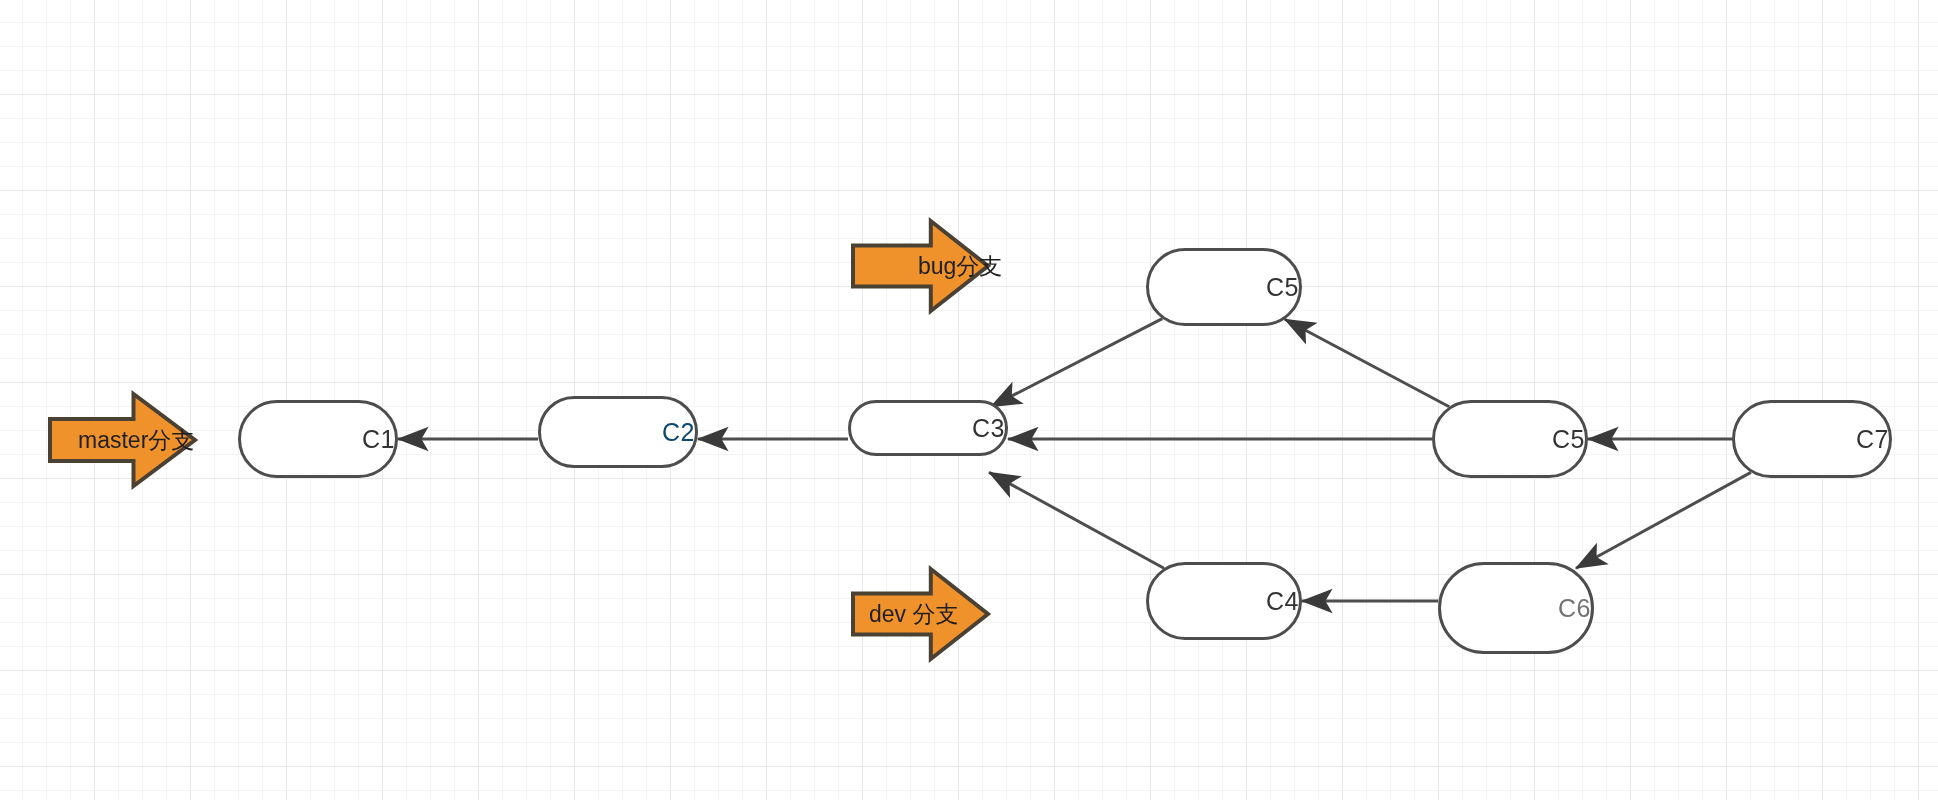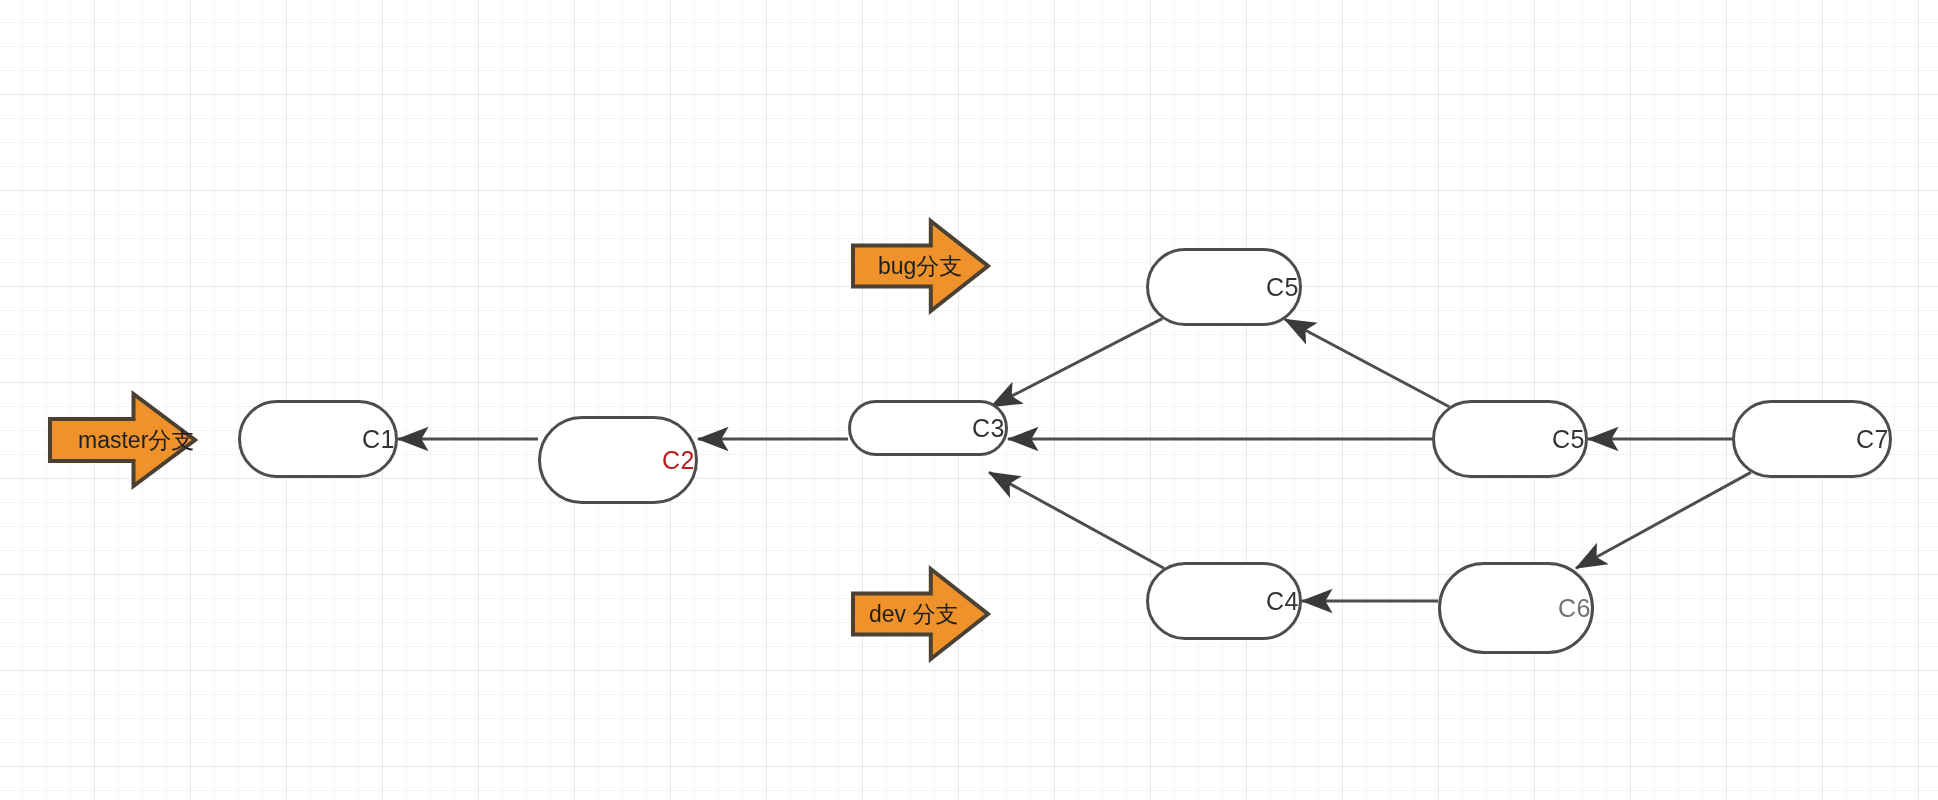--- a/index.html
+++ b/index.html
@@ -90,21 +90,21 @@
         <line x1="1438.0" y1="601.0" x2="1302.0" y2="601.0" stroke="#4d4d4d" stroke-width="3" marker-end="url(#arrowhead)"></line>
         <line x1="1732.0" y1="439.0" x2="1588.0" y2="439.0" stroke="#4d4d4d" stroke-width="3" marker-end="url(#arrowhead)"></line>
         <line x1="1750.9" y1="472.4" x2="1576.0" y2="568.2" stroke="#4d4d4d" stroke-width="3" marker-end="url(#arrowhead)"></line>
       </g>
   </svg>
 
   <div id="nodes">
       <div class="node" style="left: 238px; top: 400px; width: 160px; height: 78px; background: rgb(255, 255, 255); border-color: rgb(77, 77, 77); color: rgb(51, 51, 51);">
         <span>C1</span>
       </div>
-      <div class="node" style="left: 538px; top: 416px; width: 160px; height: 88px; background: rgb(255, 255, 255); border-color: rgb(77, 77, 77); color: #b91c1c;">
+      <div class="node" style="left: 538px; top: 396px; width: 160px; height: 72px; background: rgb(255, 255, 255); border-color: rgb(77, 77, 77); color: #0c4a6e;">
         <span>C2</span>
       </div>
       <div class="node" style="left: 848px; top: 400px; width: 160px; height: 56px; background: rgb(255, 255, 255); border-color: rgb(77, 77, 77); color: rgb(51, 51, 51);">
         <span>C3</span>
       </div>
       <div class="node" style="left: 1146px; top: 248px; width: 156px; height: 78px; background: rgb(255, 255, 255); border-color: rgb(77, 77, 77); color: rgb(51, 51, 51);">
         <span>C5</span>
       </div>
       <div class="node" style="left: 1146px; top: 562px; width: 156px; height: 78px; background: rgb(255, 255, 255); border-color: rgb(77, 77, 77); color: rgb(51, 51, 51);">
         <span>C4</span>
@@ -123,21 +123,21 @@
       <div class="banner" style="left: 48px; top: 391px; width: 150px; height: 98px;">
         <svg width="150" height="98" viewBox="0 0 150 98">
           <path d="M2,27.9 L85.5,27.9 L85.5,3 L147.0,49.0 L85.5,95.0 L85.5,70.1 L2,70.1 Z" fill="#f0922b" stroke="#4a4033" stroke-width="4" stroke-linejoin="miter"></path>
         </svg>
         <div class="banner-label" style="padding-left: 30px; color: rgb(31, 31, 31);">master分支</div>
       </div>
       <div class="banner" style="left: 851px; top: 218px; width: 140px; height: 96px;">
         <svg width="140" height="96" viewBox="0 0 140 96">
           <path d="M2,27.4 L79.8,27.4 L79.8,3 L137.0,48.0 L79.8,93.0 L79.8,68.6 L2,68.6 Z" fill="#f0922b" stroke="#4a4033" stroke-width="4" stroke-linejoin="miter"></path>
         </svg>
-        <div class="banner-label" style="padding-left: 27px; color: rgb(31, 31, 31);">bug分支</div>
+        <div class="banner-label" style="padding-left: 27px; color: rgb(31, 31, 31); margin-left: 40px;">bug分支</div>
       </div>
       <div class="banner" style="left: 851px; top: 566px; width: 140px; height: 96px;">
         <svg width="140" height="96" viewBox="0 0 140 96">
           <path d="M2,27.4 L79.8,27.4 L79.8,3 L137.0,48.0 L79.8,93.0 L79.8,68.6 L2,68.6 Z" fill="#f0922b" stroke="#4a4033" stroke-width="4" stroke-linejoin="miter"></path>
         </svg>
         <div class="banner-label" style="padding-left: 18px; color: rgb(31, 31, 31);">dev 分支</div>
       </div>
     </div>
 
 </div>

